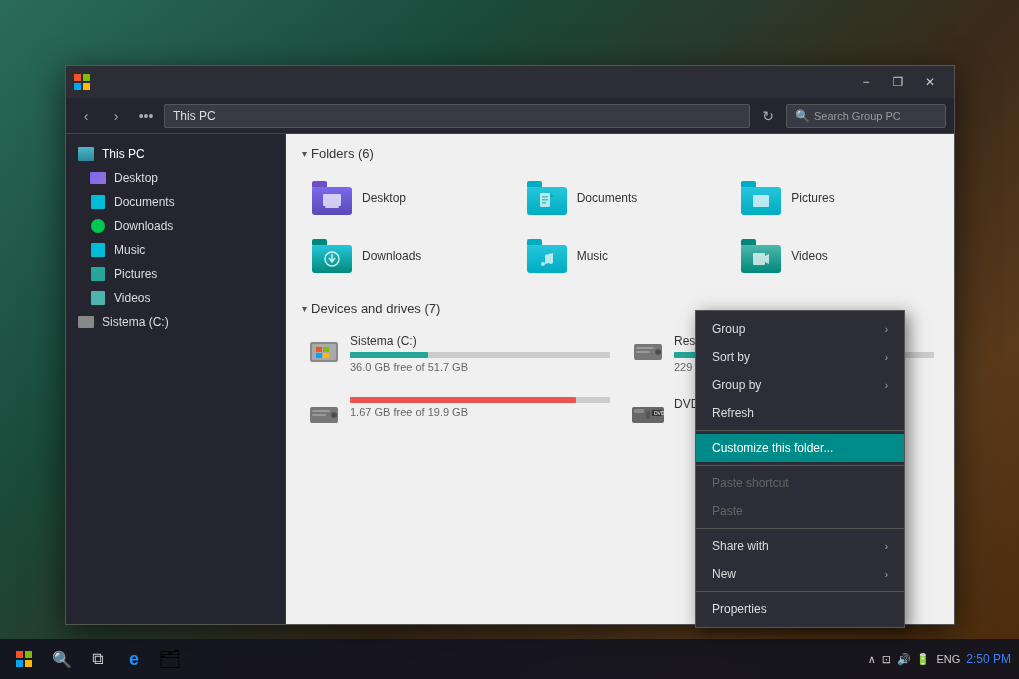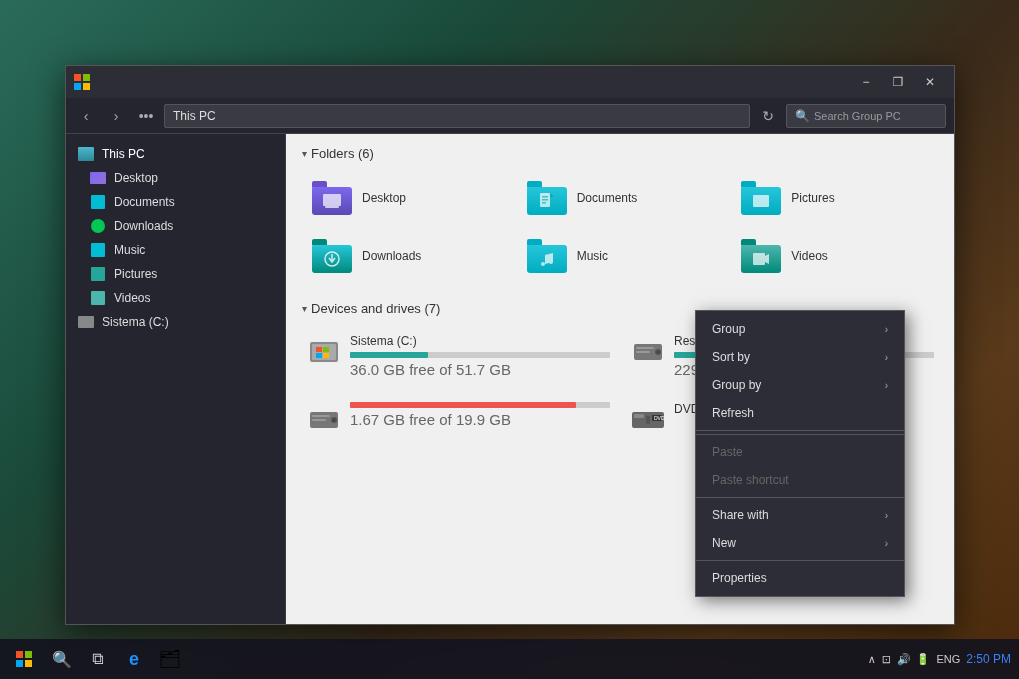--- a/index.html
+++ b/index.html
@@ -338,21 +338,21 @@
       border-radius: 1px;
       margin-bottom: 3px;
     }
     .drive-bar-fill {
       height: 100%;
       border-radius: 1px;
     }
     .drive-bar-fill.normal { background: #26a69a; }
     .drive-bar-fill.warning { background: #ef5350; }
     .drive-size {
-      font-size: 15px;
+      font-size: 11px;
       color: #666;
     }
 
     
     .context-menu {
       position: absolute;
       top: 310px;
       left: 695px;
       width: 210px;
       background: #2d2d38;
@@ -715,26 +715,29 @@
     <span class="arrow">›</span>
   </div>
   <div class="ctx-item">
     <span>Group by</span>
     <span class="arrow">›</span>
   </div>
   <div class="ctx-item">
     <span>Refresh</span>
   </div>
   <div class="ctx-divider"></div>
+  <div class="ctx-item active">
+    <span>Customize this folder...</span>
+  </div>
   <div class="ctx-divider"></div>
   <div class="ctx-item disabled">
+    <span>Paste shortcut</span>
+  </div>
+  <div class="ctx-item disabled">
     <span>Paste</span>
-  </div>
-  <div class="ctx-item disabled">
-    <span>Paste shortcut</span>
   </div>
   <div class="ctx-divider"></div>
   <div class="ctx-item">
     <span>Share with</span>
     <span class="arrow">›</span>
   </div>
   <div class="ctx-item">
     <span>New</span>
     <span class="arrow">›</span>
   </div>

